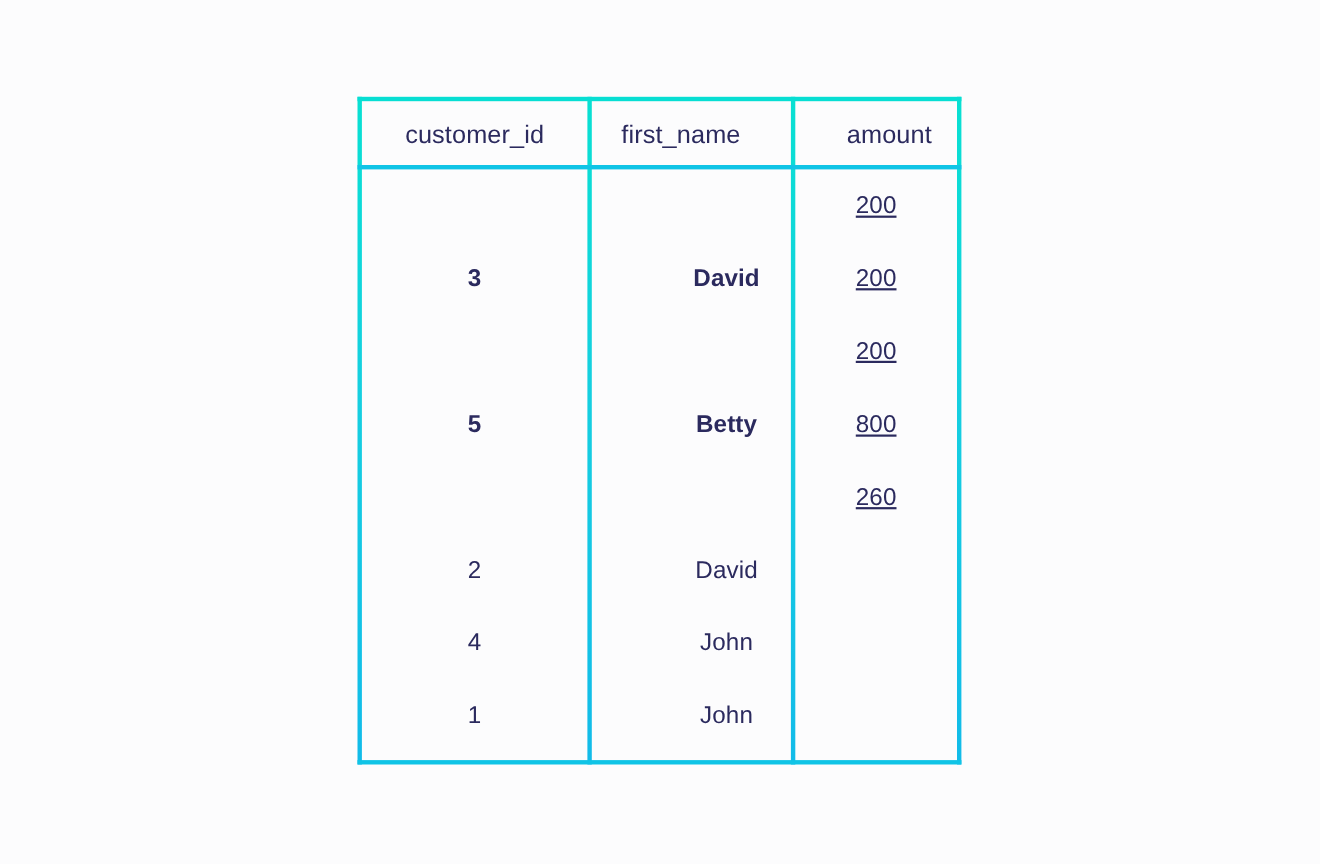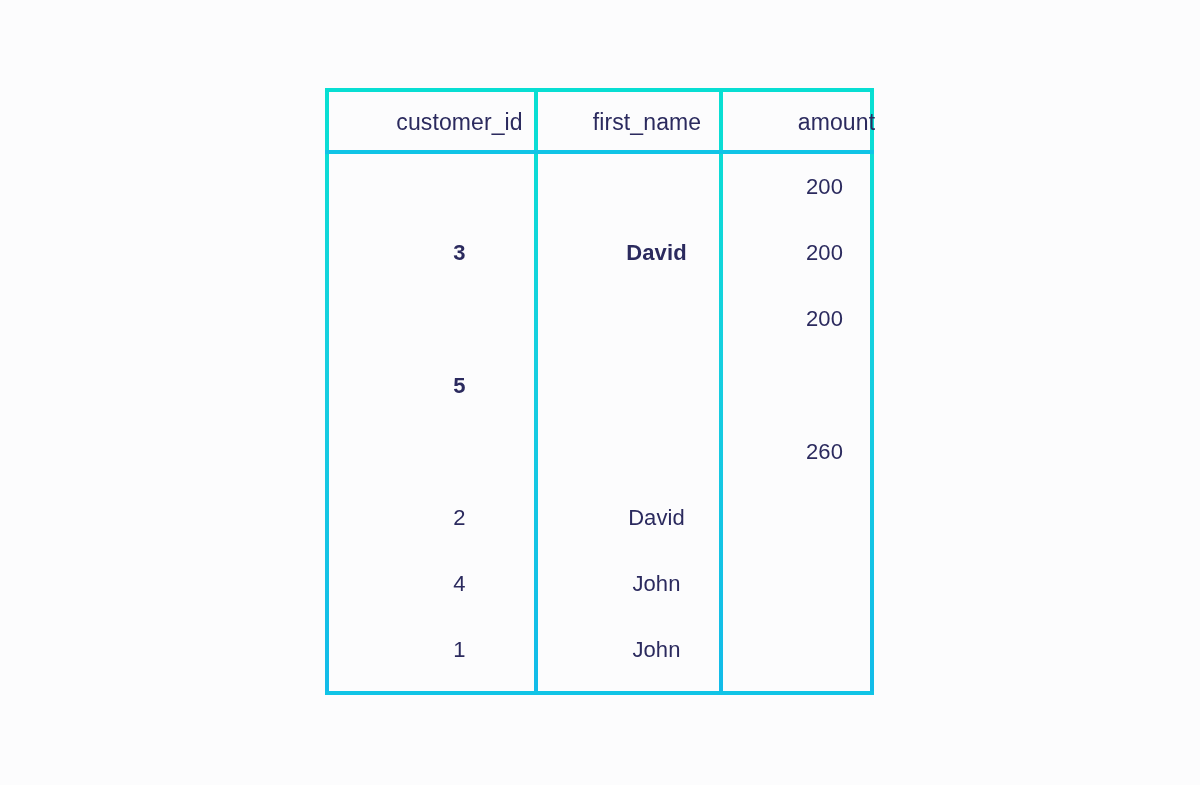--- a/index.html
+++ b/index.html
@@ -53,21 +53,20 @@
   .rule-head   { left: 0px; top: 62px;  width: 549px; height: 4px; }
   .rule-bottom { left: 0px; top: 603px; width: 549px; height: 4px; }
 
   
   .cell {
     position: absolute;
     color: #2b2a5e;
     text-align: center;
     white-space: nowrap;
     letter-spacing: 0.1px;
-    margin-left: 28px;
   }
 
   .head-cell {
     top: 20px;
     height: 28px;
     line-height: 28px;
     font-size: 23px;
     font-weight: 500;
   }
   .head-c1 { left: 4px;   width: 205px; }
@@ -76,22 +75,22 @@
 
   .body-cell {
     height: 30px;
     line-height: 30px;
     font-size: 22px;
     font-weight: 400;
   }
   .body-cell.strong { font-weight: 700; }
 
   .col-id   { left: 4px;   width: 205px; }
-  .col-name { left: 213px; width: 181px; }
-  .col-amt  { left: 398px; width: 147px; }
+  .col-name { left: 213px; width: 181px; padding-left: 32px; }
+  .col-amt  { left: 398px; width: 147px; text-decoration: underline; }
 </style>
 </head>
 <body>
 
 <div id="canvas">
 
   <div class="table-wrap">
 
     <div class="rule rule-left"></div>
     <div class="rule rule-div1"></div>
@@ -106,23 +105,25 @@
     <div class="cell head-cell head-c2">first_name</div>
     <div class="cell head-cell head-c3">amount</div>
 
     <div class="cell body-cell col-id strong" style="top:150px;">3</div>
     <div class="cell body-cell col-id strong" style="top:283px;">5</div>
     <div class="cell body-cell col-id" style="top:415px;">2</div>
     <div class="cell body-cell col-id" style="top:481px;">4</div>
     <div class="cell body-cell col-id" style="top:547px;">1</div>
 
     <div class="cell body-cell col-name strong" style="top:150px;">David</div>
+    <div class="cell body-cell col-name strong" style="top:283px;">Betty</div>
     <div class="cell body-cell col-name" style="top:415px;">David</div>
     <div class="cell body-cell col-name" style="top:481px;">John</div>
     <div class="cell body-cell col-name" style="top:547px;">John</div>
 
     <div class="cell body-cell col-amt" style="top:84px;">200</div>
     <div class="cell body-cell col-amt" style="top:150px;">200</div>
     <div class="cell body-cell col-amt" style="top:216px;">200</div>
+    <div class="cell body-cell col-amt" style="top:283px;">800</div>
     <div class="cell body-cell col-amt" style="top:349px;">260</div>
 
   </div>
 </div>
 
 </body></html>

